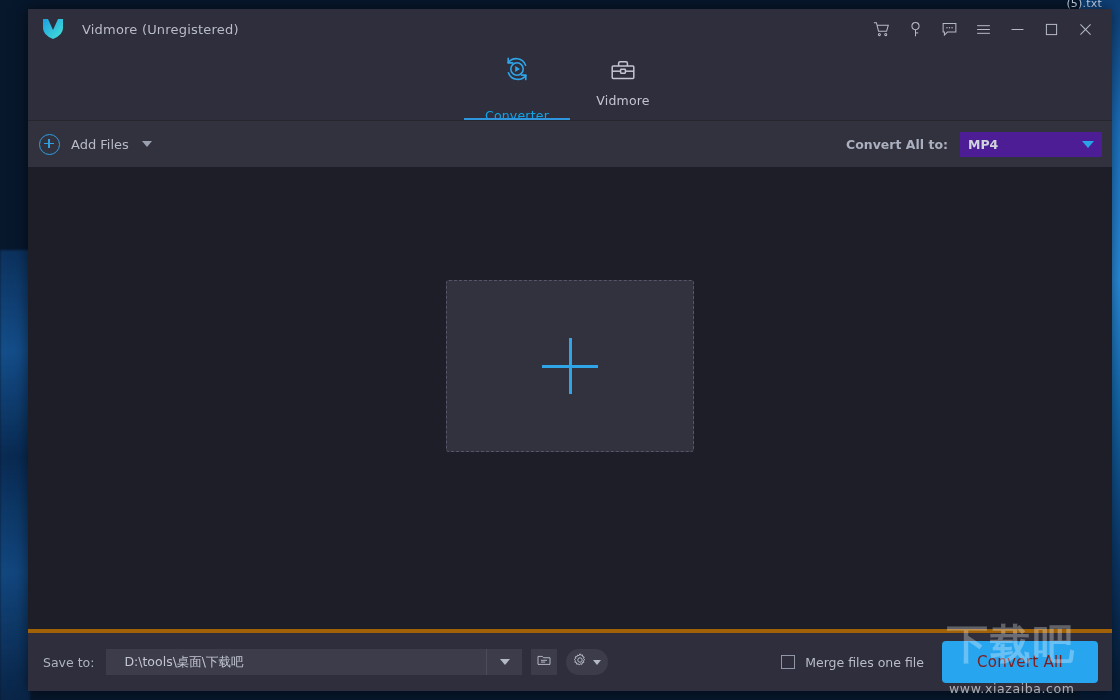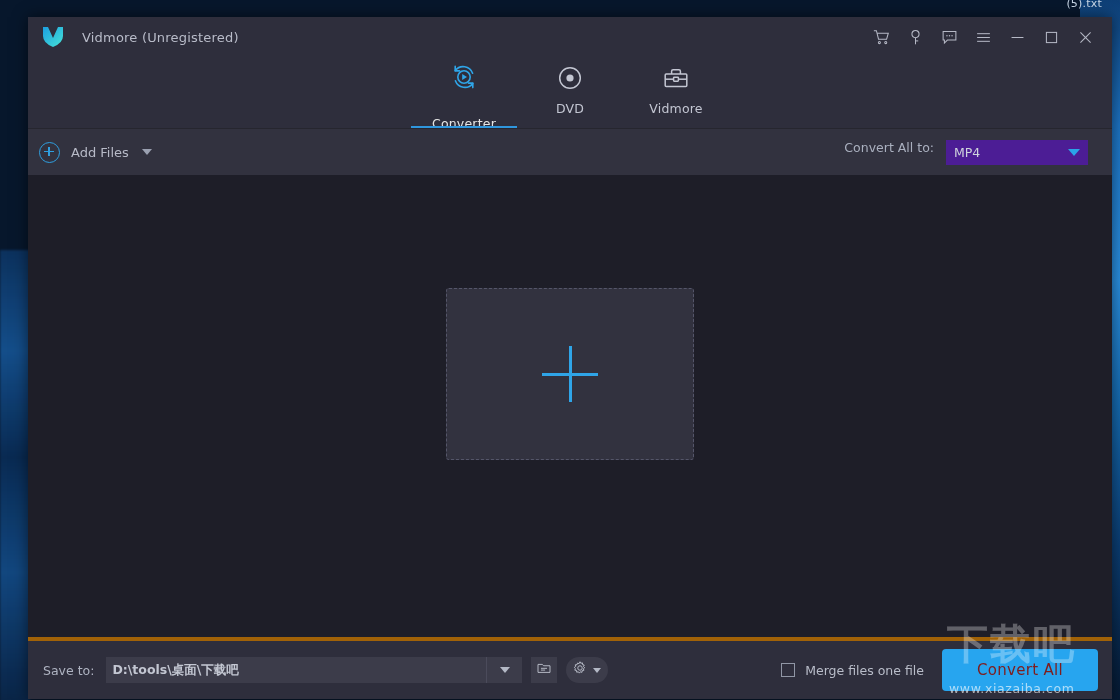--- a/index.html
+++ b/index.html
@@ -46,21 +46,20 @@
   
   #app-window {
     position: absolute;
     left: 28px; top: 9px;
     width: 1084px;
     height: 682px;
     background: #1e1e28;
     display: flex;
     flex-direction: column;
     box-shadow: 0 0 14px rgba(0,0,0,.55);
-    margin-top: 8px;
   }
 
   
   .header {
     background: #2e2e3c;
     height: 111px;
     position: relative;
     flex: 0 0 auto;
   }
 
@@ -112,21 +111,21 @@
     width: 106px;
     height: 71px;
     display: flex;
     flex-direction: column;
     align-items: center;
     justify-content: flex-start;
     padding-top: 6px;
     position: relative;
     color: #c3c6d2;
   }
-  .nav-item.active { color: #e5e5e5; gap: 17px; }
+  .nav-item.active { color: #0ea5e9; gap: 17px; }
   .nav-icon {
     height: 30px;
     display: flex;
     align-items: center;
     justify-content: center;
   }
   .nav-label {
     margin-top: 8px;
     font-size: 12.5px;
     letter-spacing: .2px;
@@ -195,22 +194,23 @@
     border-radius: 13px;
   }
   .seg.active {
     background: #26262f;
     color: #e4e6ee;
   }
 
   .convert-to {
     margin-left: auto;
     display: flex;
-    align-items: flex-start;
-    padding-right: 24px;
+    align-items: center;
+    padding-right: 10px;
+    font-weight: bold;
   }
   .convert-to-label {
     font-size: 12.5px;
     color: #aab0bf;
     margin-right: 12px;
   }
   .format-select {
     width: 142px;
     height: 25px;
     background: #4c1d95;
@@ -293,26 +293,25 @@
     display: flex;
     align-items: center;
     height: 26px;
   }
   .path-field {
     width: 380px;
     height: 26px;
     background: #3c3c4a;
     display: flex;
     align-items: center;
-    padding-left: 6px;
+    padding-left: 18px;
     font-size: 12.5px;
     color: #c3c7d2;
     white-space: nowrap;
     overflow: hidden;
-    font-weight: bold;
   }
   .path-drop {
     width: 36px; height: 26px;
     background: #3c3c4a;
     border-left: 1px solid #4b4b5b;
     display: flex;
     align-items: center;
     justify-content: center;
   }
   .path-drop .caret-down { margin-left: 0; border-top-color: #b4b9c6; }
@@ -486,29 +485,20 @@
               <path d="M5.4 17.8 A10 10 0 0 0 22.8 20.4" stroke-linecap="round"></path>
               <path d="M5.2 3.4 L5.2 7.9 L9.6 7.9" stroke-linecap="round" stroke-linejoin="round"></path>
               <path d="M22.8 24.6 L22.8 20.1 L18.4 20.1" stroke-linecap="round" stroke-linejoin="round"></path>
               <circle cx="14" cy="14" r="6.2"></circle>
               <path d="M12.2 11 L17 14 L12.2 17 Z" fill="#2fa5e8" stroke="none"></path>
             </svg>
           </div>
           <div class="nav-label">Converter</div>
         </div>
 
-        <div class="nav-item">
-          <div class="nav-icon">
-            <svg width="28" height="28" viewBox="0 0 28 28" fill="none" stroke="#c3c6d2" stroke-width="1.5">
-              <circle cx="14" cy="14" r="10.3"></circle>
-              <circle cx="14" cy="14" r="3.6" fill="#c3c6d2" stroke="none"></circle>
-            </svg>
-          </div>
-          <div class="nav-label">DVD</div>
-        </div>
 
         <div class="nav-item">
           <div class="nav-icon">
             <svg width="28" height="28" viewBox="0 0 28 28" fill="none" stroke="#c3c6d2" stroke-width="1.5">
               <rect x="3.2" y="10" width="21.6" height="12.4" rx="1"></rect>
               <path d="M9.6 10 V7.2 A1.5 1.5 0 0 1 11.1 5.7 H16.9 A1.5 1.5 0 0 1 18.4 7.2 V10"></path>
               <path d="M3.2 15.2 H24.8"></path>
               <rect x="11.6" y="13.2" width="4.8" height="4" rx=".6" fill="#2e2e3c"></rect>
             </svg>
           </div>

